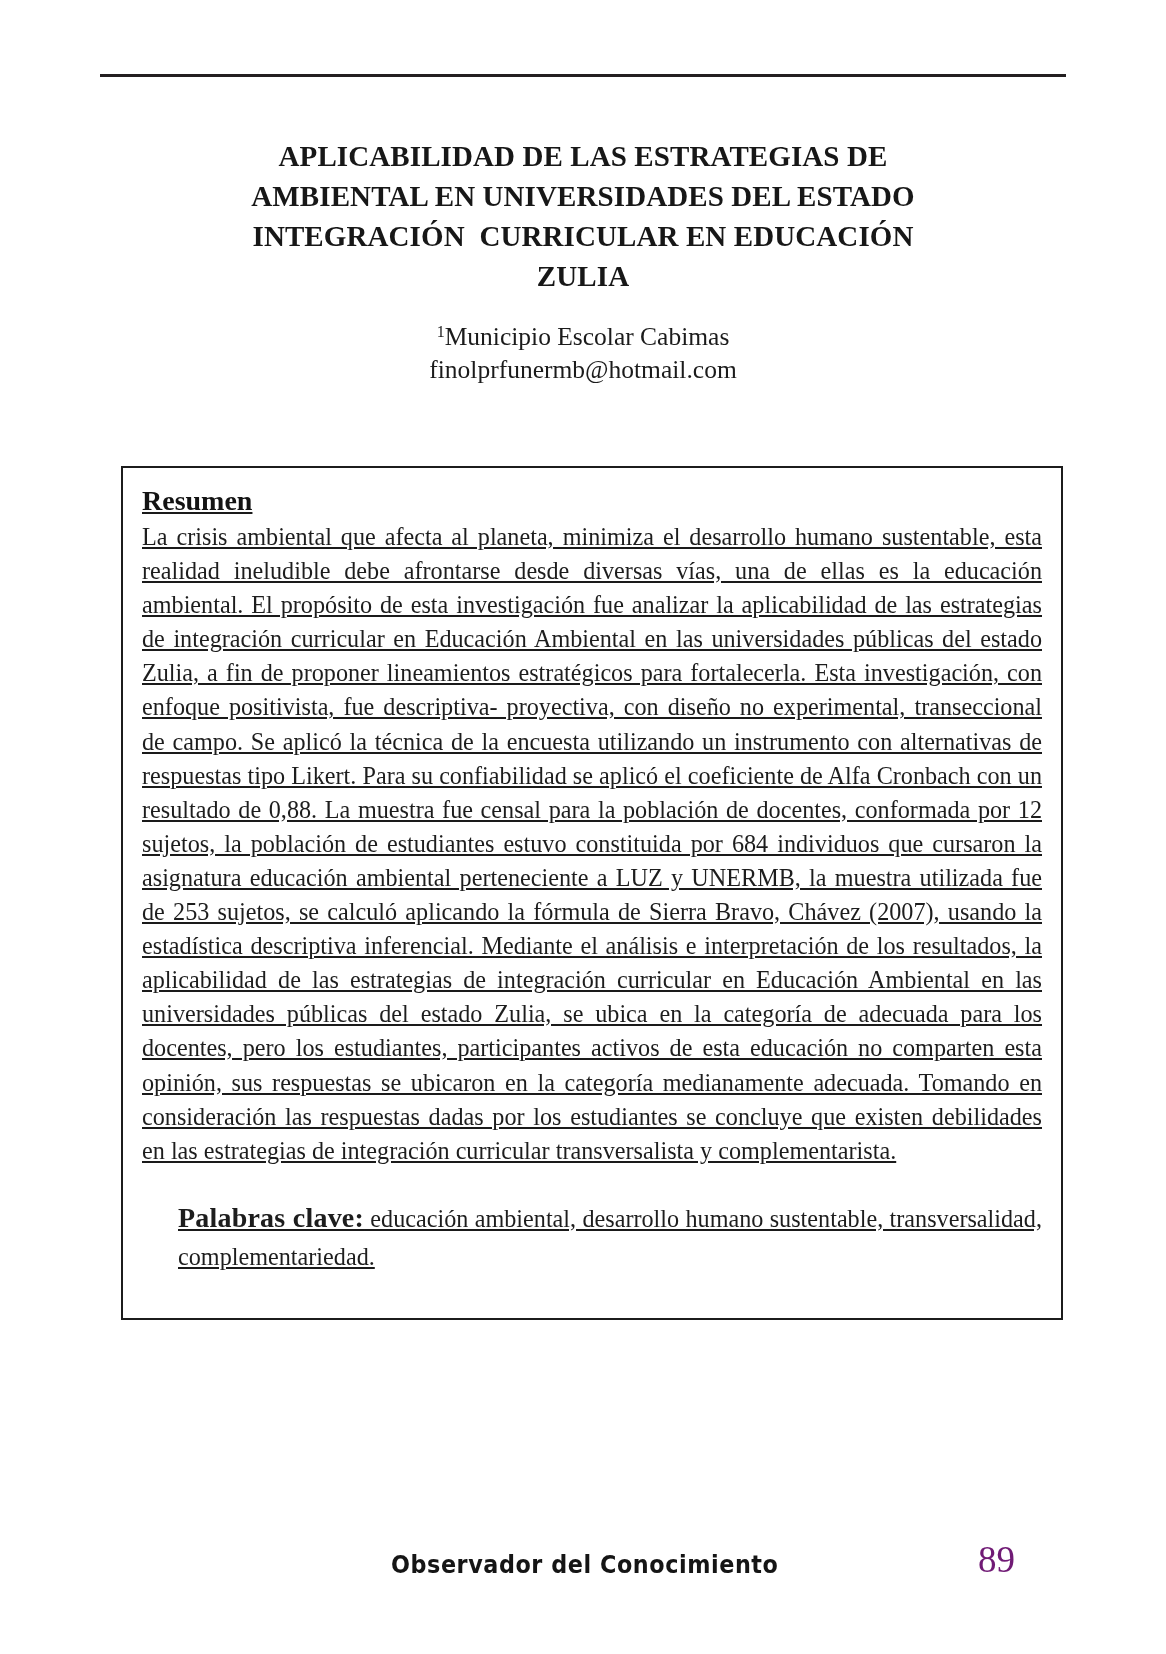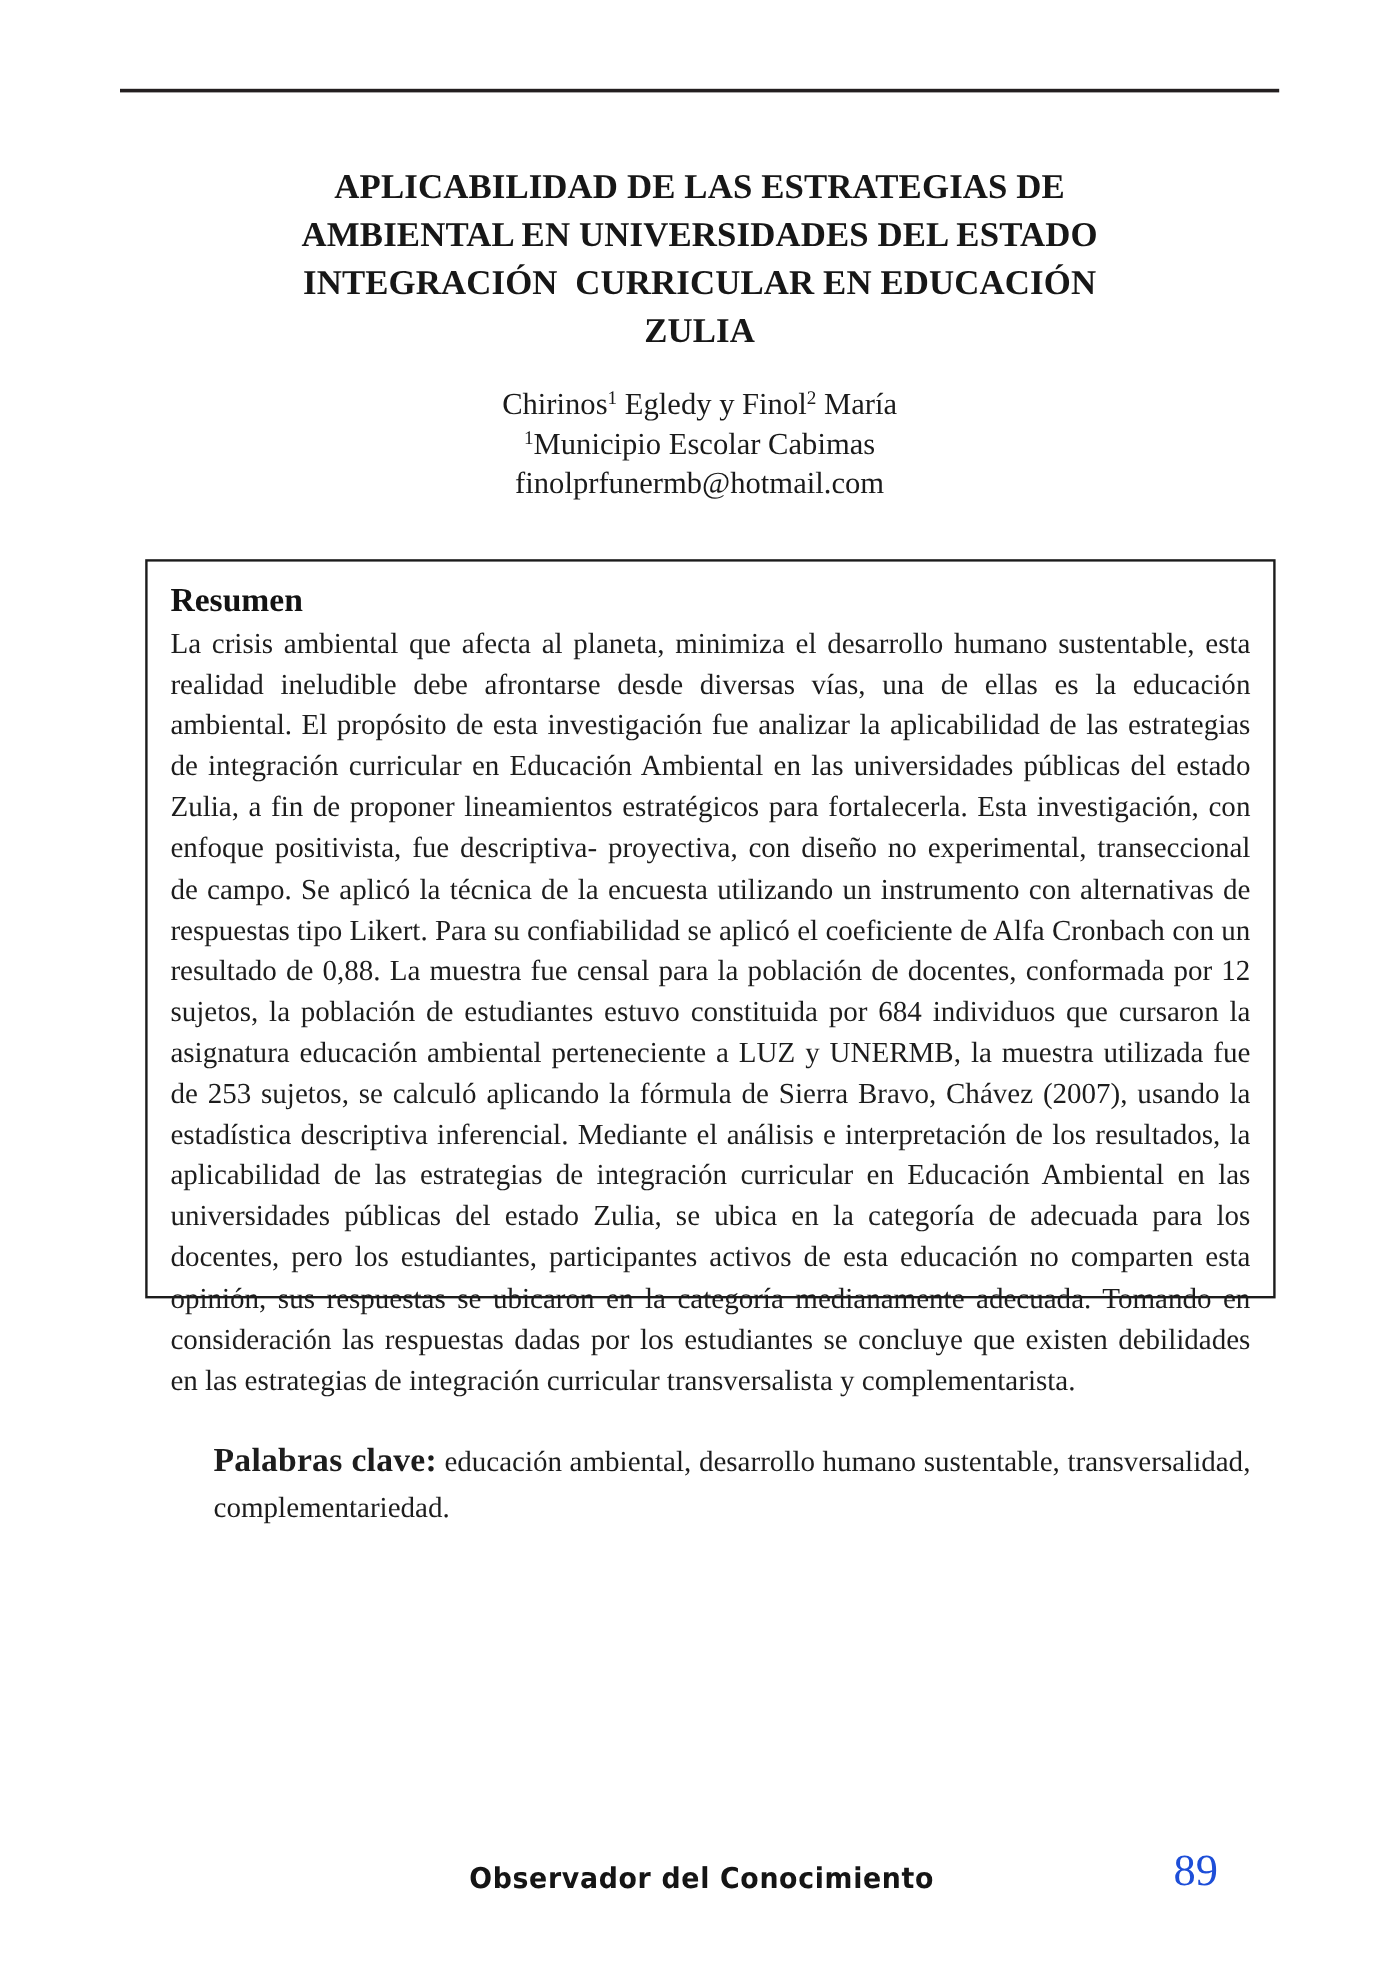--- a/index.html
+++ b/index.html
@@ -68,24 +68,25 @@
     vertical-align: 8px;
     line-height: 0;
   }
 
   
   .abstract-box {
     position: absolute;
     left: 121px;
     top: 466px;
     width: 942px;
-    height: 616px;
+    height: 854px;
     border: 2.6px solid #1c1c1c;
     box-sizing: border-box;
     padding: 16px 19px 10px 19px;
+    text-decoration: underline;
   }
   .abstract-heading {
     font-weight: bold;
     font-size: 28px;
     line-height: 34px;
     margin: 0 0 2px 0;
     color: #131313;
   }
   .abstract-body {
     font-size: 24.2px;
@@ -122,39 +123,38 @@
     color: #151515;
     transform: scaleX(0.93);
     transform-origin: left center;
   }
   .page-number {
     position: absolute;
     left: 978px;
     top: 1536px;
     font-size: 37px;
     line-height: 48px;
-    color: #1d4ed8;
+    color: #701a75;
   }
 </style>
 </head>
 <body>
 
 <div class="page">
 
   <div class="top-rule"></div>
 
   <div class="title-block">
     <div class="title-line">APLICABILIDAD DE LAS ESTRATEGIAS DE</div>
     <div class="title-line">AMBIENTAL EN UNIVERSIDADES DEL ESTADO</div>
     <div class="title-line">INTEGRACIÓN  CURRICULAR EN EDUCACIÓN</div>
     <div class="title-line">ZULIA</div>
   </div>
 
   <div class="authors-block">
-    <div class="author-line"><span>Chirinos</span><span class="sup">1</span><span> Egledy  y  Finol</span><span class="sup">2</span><span> María</span></div>
     <div class="author-line"><span class="sup">1</span><span>Municipio Escolar Cabimas</span></div>
     <div class="author-line">finolprfunermb@hotmail.com</div>
   </div>
 
   <div class="abstract-box">
     <div class="abstract-heading">Resumen</div>
     <p class="abstract-body">La crisis ambiental que afecta al planeta, minimiza el desarrollo humano sustentable, esta  realidad ineludible  debe afrontarse desde diversas vías, una de ellas es la educación ambiental. El propósito de esta investigación fue analizar la aplicabilidad de las estrategias de integración curricular en Educación Ambiental en las universidades  públicas del estado Zulia, a fin de proponer lineamientos estratégicos para fortalecerla. Esta investigación, con enfoque positivista, fue descriptiva- proyectiva, con diseño no experimental, transeccional de campo. Se aplicó la técnica de la encuesta utilizando un instrumento con alternativas de respuestas tipo Likert. Para su confiabilidad se aplicó el coeficiente de Alfa Cronbach con un resultado de 0,88. La muestra fue censal para la población de docentes, conformada por 12 sujetos,  la población de estudiantes estuvo constituida por 684 individuos que cursaron la asignatura educación ambiental perteneciente a LUZ y UNERMB, la muestra utilizada fue de 253 sujetos, se calculó aplicando la fórmula de Sierra Bravo, Chávez (2007), usando la estadística descriptiva inferencial. Mediante el análisis e interpretación de los resultados, la aplicabilidad de las estrategias de integración curricular en Educación Ambiental en las universidades públicas del  estado Zulia, se ubica en la categoría de adecuada para los docentes, pero los estudiantes, participantes activos de esta educación no comparten esta opinión, sus respuestas se ubicaron en la categoría medianamente adecuada. Tomando en consideración  las respuestas dadas por los estudiantes se concluye que existen debilidades en las estrategias de integración curricular transversalista y complementarista.</p>
     <div class="keywords"><span class="keywords-label">Palabras  clave:</span><span> educación  ambiental,  desarrollo  humano    sustentable, transversalidad, complementariedad.</span></div>
   </div>
 

